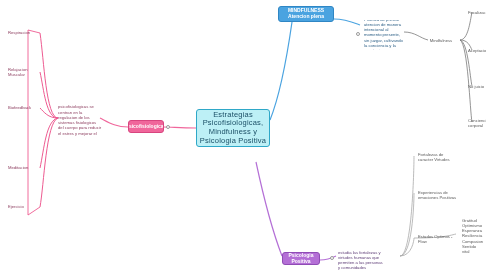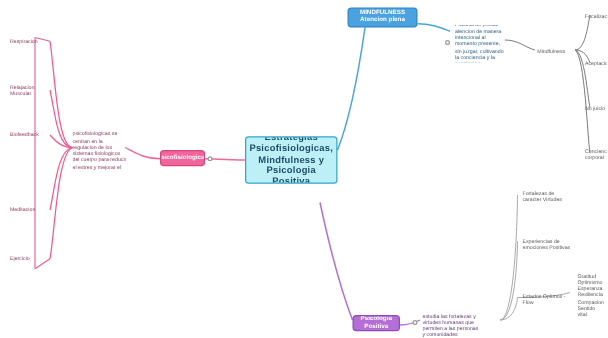--- a/index.html
+++ b/index.html
@@ -31,21 +31,21 @@
     justify-content: center;
     text-align: center;
     line-height: 1.15;
     overflow: hidden;
   }
   .central {
     background: #bdf0f6;
     border: 1.5px solid #2fa8c8;
     border-radius: 3px;
     color: #1b4f66;
-    font-weight: bold;
+    font-weight: normal;
     font-size: 7.5px;
     letter-spacing: .2px;
     padding: 2px;
   }
   .branch {
     border-radius: 3px;
     color: #ffffff;
     font-weight: bold;
     font-size: 5px;
     padding: 1px 2px;

